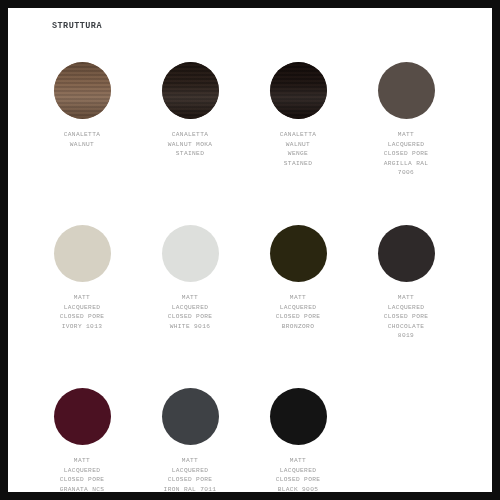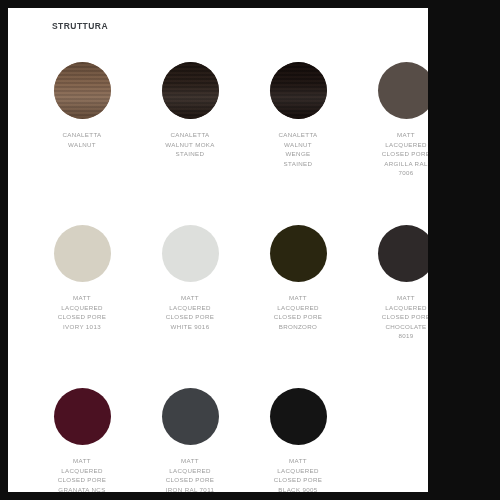--- a/index.html
+++ b/index.html
@@ -20,25 +20,26 @@
     width: 500px;
     height: 500px;
     background: #0d0d0d;
     box-sizing: border-box;
   }
 
   #panel {
     position: absolute;
     left: 8px;
     top: 8px;
-    width: 420px;
+    width: 484px;
     height: 484px;
     background: #ffffff;
     box-sizing: border-box;
     overflow: hidden;
+    font-family: Liberation Mono, monospace;
   }
 
   #panel-title {
     position: absolute;
     left: 44px;
     top: 13px;
     font-size: 8.5px;
     letter-spacing: 0.45px;
     font-weight: bold;
     color: #3b3f44;

